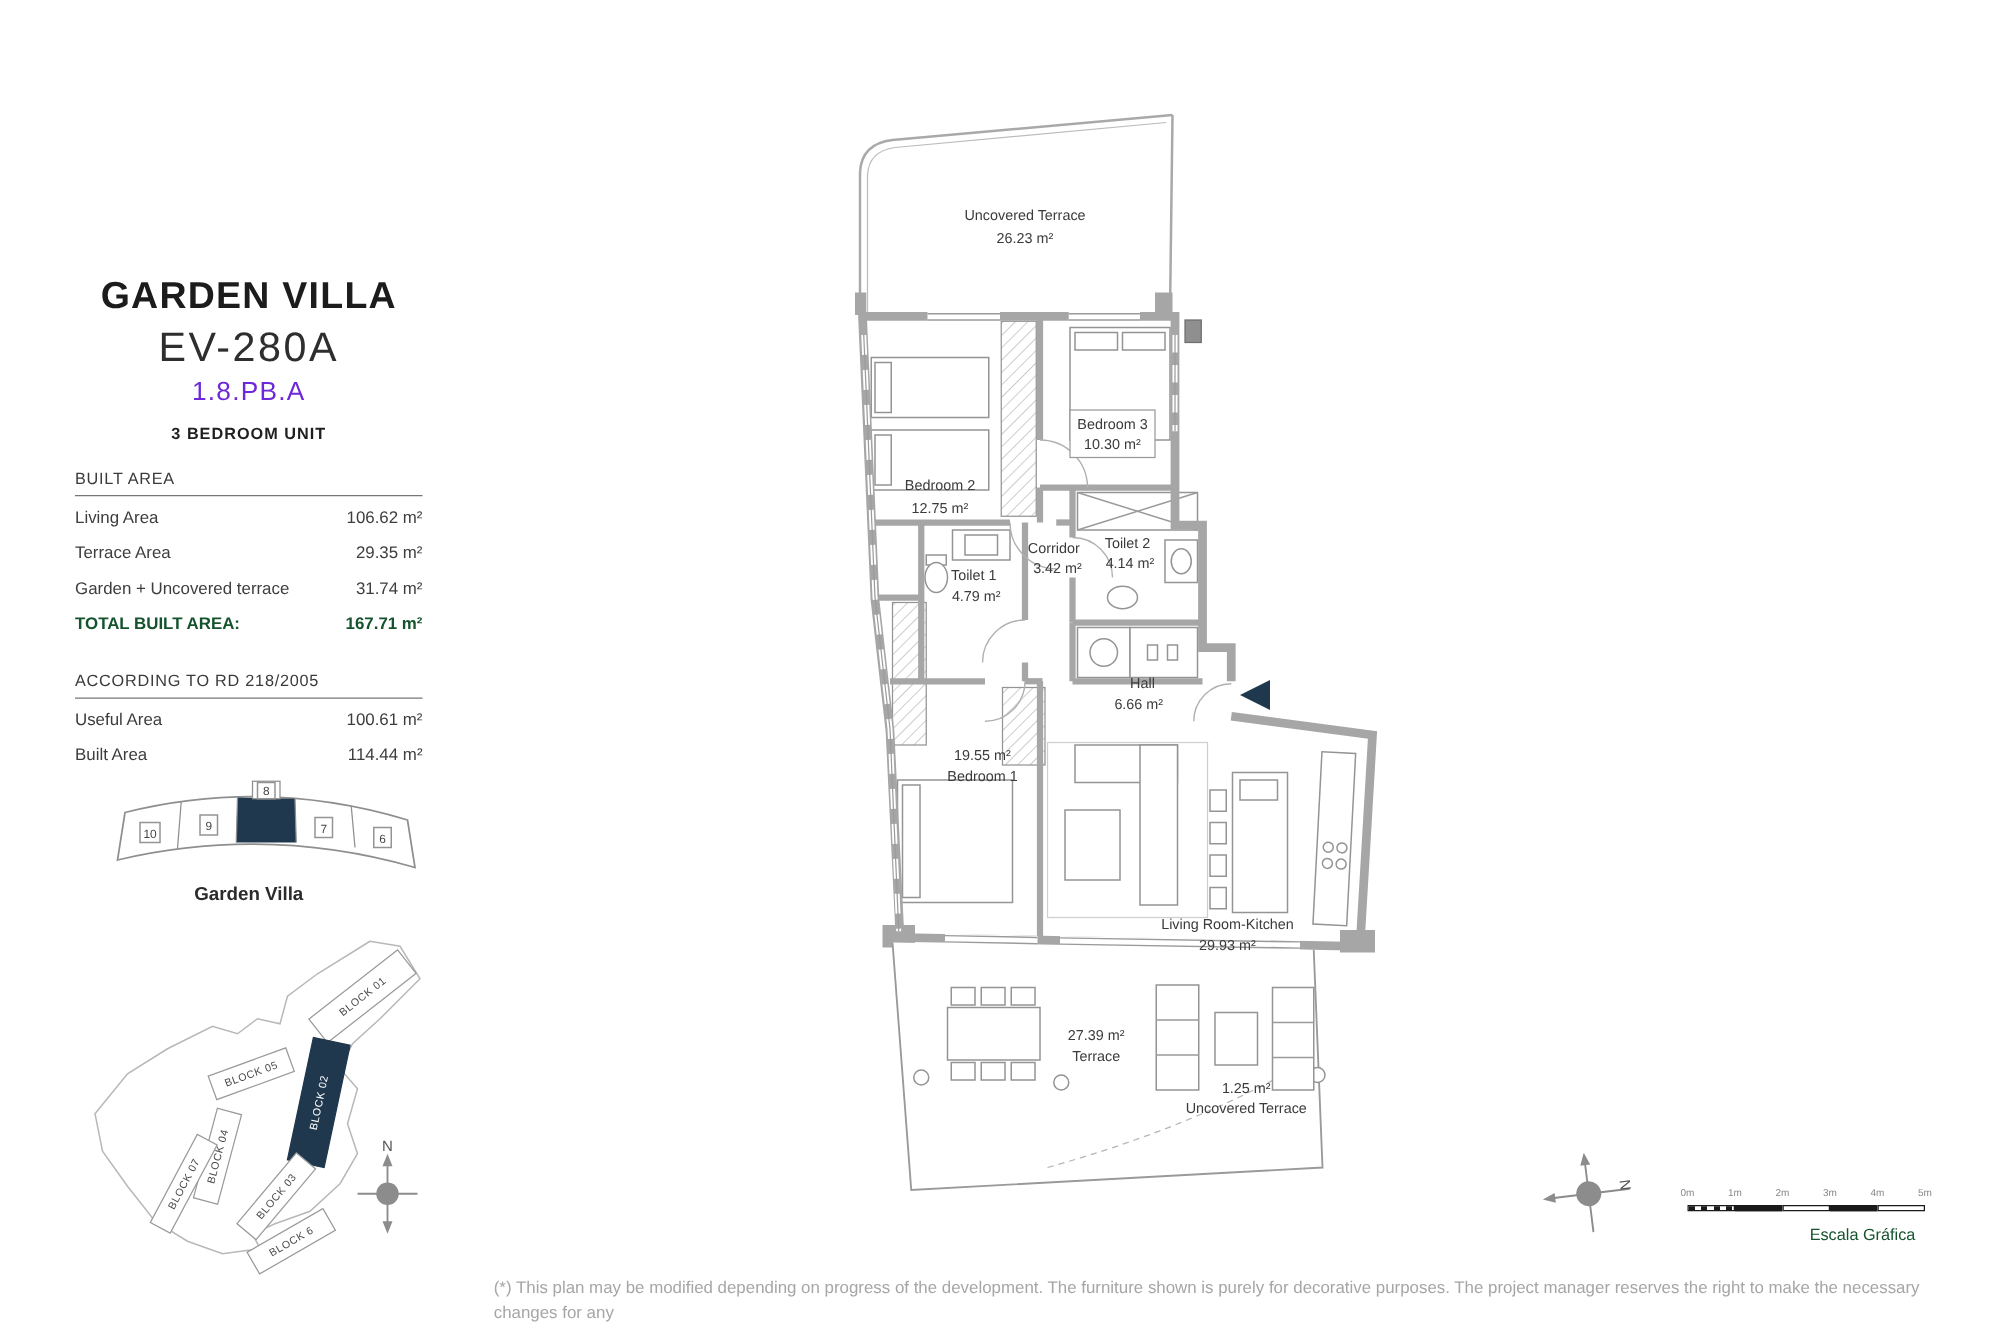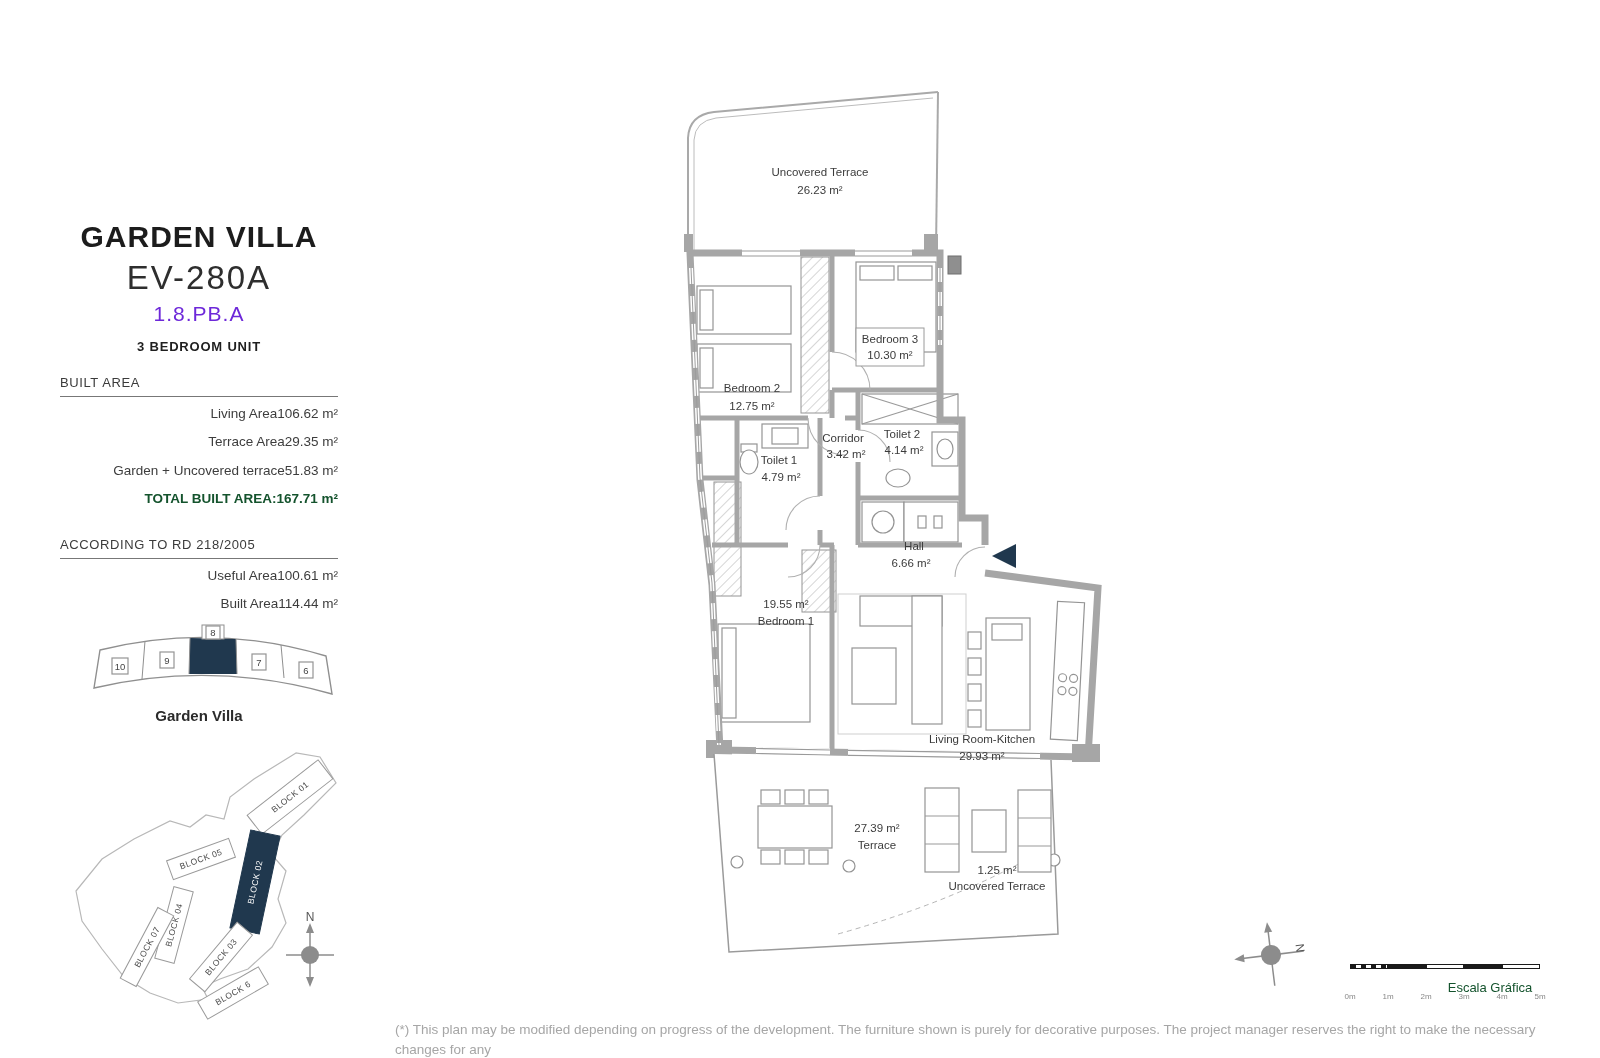--- a/index.html
+++ b/index.html
@@ -7,38 +7,38 @@
         font-family:"Liberation Sans",sans-serif;color:#3c3c3c;}
   
   .titleblock{position:absolute;left:60px;top:220px;width:278px;text-align:center;}
   .titleblock h1{margin:0;font-size:30px;letter-spacing:1px;color:#1c1c1c;font-weight:bold;}
   .model{font-size:33px;letter-spacing:2px;color:#2e2e2e;margin-top:5px;}
   .unitref{font-size:21px;letter-spacing:1px;color:#6d28d9;margin-top:5px;}
   .unittype{font-size:13px;font-weight:bold;letter-spacing:0.8px;color:#1f1f1f;margin-top:13px;}
   .areatables{position:absolute;left:60px;top:375px;width:278px;}
   .tbl-head{font-size:13px;letter-spacing:0.6px;color:#3b3b3b;padding-bottom:6px;
             border-bottom:1px solid #777;}
-  .arow{display:flex;justify-content:flex-end;font-size:13.5px;color:#3d3d3d;padding:8.5px 0 5px 0;}
+  .arow{display:flex;justify-content:space-between;font-size:13.5px;color:#3d3d3d;padding:8.5px 0 5px 0;}
   .arow.total{font-weight:bold;color:#14532d;}
   .sect2{margin-top:26px;}
   .strip-caption{position:absolute;left:60px;top:707px;width:278px;text-align:center;
                  font-size:15px;font-weight:bold;color:#2b2b2b;}
   
   svg text{font-family:"Liberation Sans",sans-serif;}
   .room-name,.room-area{font-size:11.5px;fill:#3b3b3b;text-anchor:middle;}
   .blk-label{font-size:8.5px;fill:#4a4a4a;text-anchor:middle;letter-spacing:0.5px;}
   .blk-white{fill:#fff;}
   .stripnum{font-size:9.5px;fill:#444;text-anchor:middle;}
   .northtxt{font-size:12px;fill:#555;text-anchor:middle;}
   .furn{fill:#fff;stroke:#949494;stroke-width:1.2;}
   .thinl{stroke:#9a9a9a;stroke-width:1.2;fill:none;}
   .arc{stroke:#b0b0b0;stroke-width:1.1;fill:none;}
   
   .scalebar{position:absolute;left:1350px;top:950px;width:190px;height:26px;}
-  .scalebar .tick{position:absolute;top:0;font-size:8px;color:#888;transform:translateX(-50%);margin-top:42px;}
+  .scalebar .tick{position:absolute;top:0;font-size:8px;color:#888;transform:translateX(-50%);}
   .scalebar .bar{position:absolute;top:14px;left:0;height:5px;width:190px;display:flex;}
   .scalebar .seg{width:38px;height:5px;border:1px solid #1a1a1a;box-sizing:border-box;}
   .seg.dash{background:repeating-linear-gradient(90deg,#1a1a1a 0 5px,#fff 5px 10px);}
   .seg.black{background:#1a1a1a;}
   .seg.white{background:#fff;}
   .scale-caption{position:absolute;left:1390px;top:980px;width:200px;text-align:center;
                  font-size:13px;color:#14532d;}
   
   .footer{position:absolute;left:395px;top:1020px;width:1160px;font-size:13.5px;
           color:#a6a6a6;line-height:1.5;}
@@ -61,21 +61,21 @@
       <div class="arow">
         <span>Living Area</span>
         <span>106.62 m²</span>
       </div>
       <div class="arow">
         <span>Terrace Area</span>
         <span>29.35 m²</span>
       </div>
       <div class="arow">
         <span>Garden + Uncovered terrace</span>
-        <span>51.83 m²</span>
+        <span>31.74 m²</span>
       </div>
       <div class="arow total">
         <span>TOTAL BUILT AREA:</span>
         <span>167.71 m²</span>
       </div>
     </div>
     <div class="sect2">
       <div class="tbl-head">ACCORDING TO RD 218/2005</div>
       <div class="arow">
         <span>Useful Area</span>

